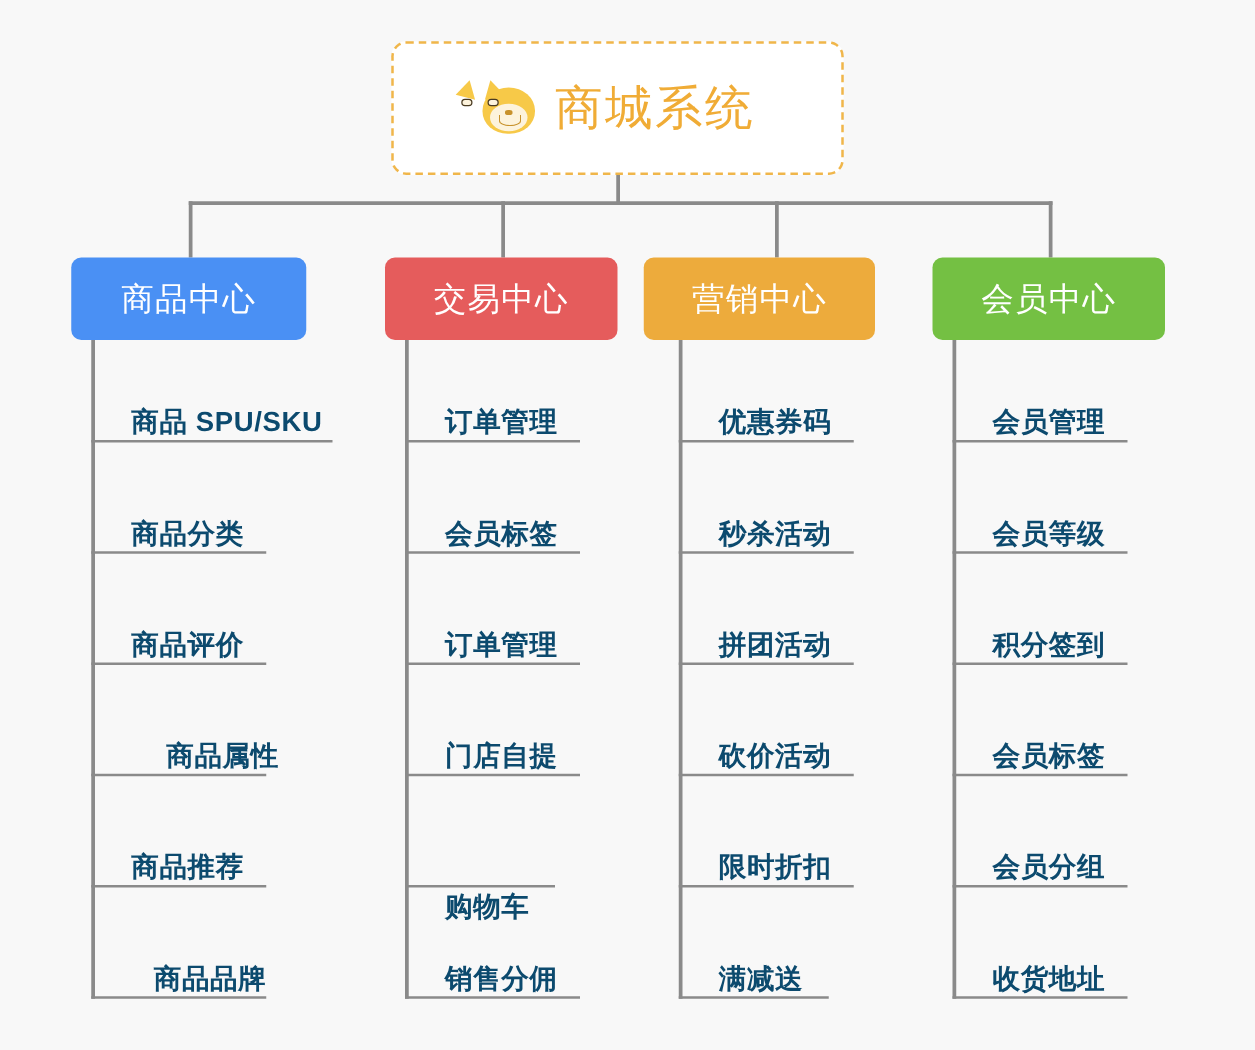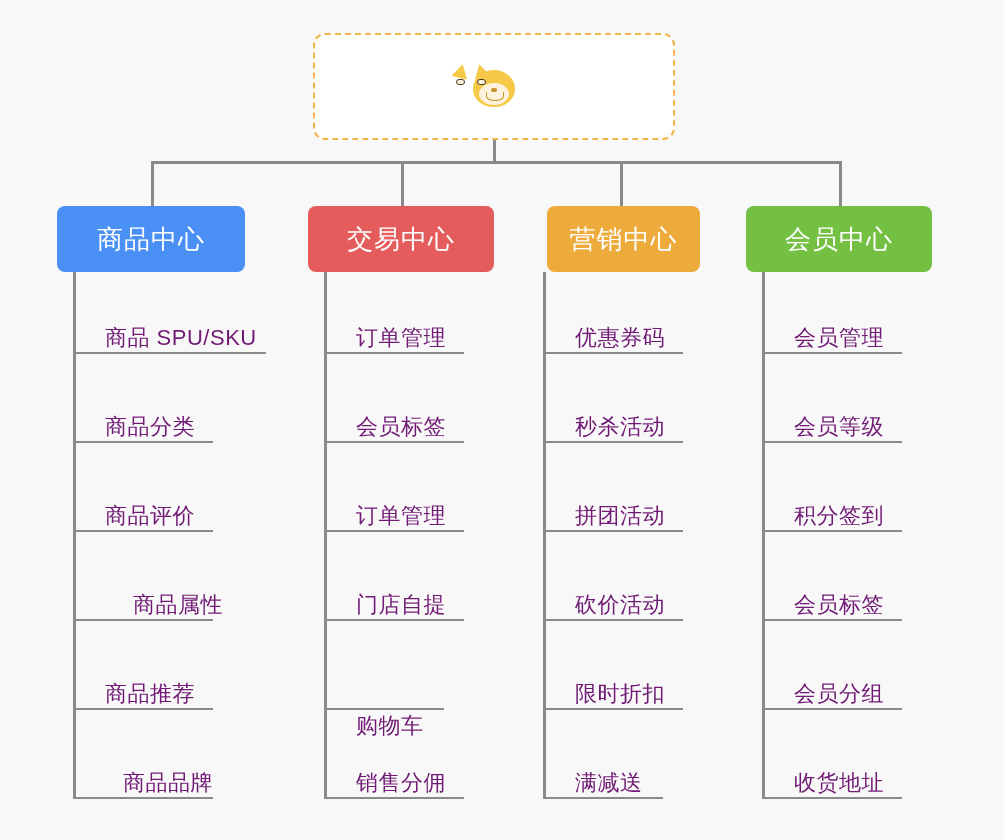--- a/index.html
+++ b/index.html
@@ -157,43 +157,45 @@
   }
   .leaf-underline {
     position: absolute;
     left: 0;
     height: 2px;
     background: #8a8a8a;
   }
   .leaf-label {
     position: absolute;
     font-size: 22px;
-    color: #701a75;
+    color: #0c4a6e;
     white-space: nowrap;
     letter-spacing: 0.5px;
+    font-weight: bold;
   }
 </style>
 </head>
 <body>
 
 <div id="canvas">
 
   <div class="root-node">
     <span class="root-emoji">
       <span class="shiba">
         <span class="ear left"></span>
         <span class="ear right"></span>
         <span class="head"></span>
         <span class="muzzle"></span>
         <span class="eye left"></span>
         <span class="eye right"></span>
         <span class="nose"></span>
         <span class="mouth"></span>
       </span>
     </span>
+    <span class="root-title">商城系统</span>
   </div>
 
   <div id="connectors">
       <div class="conn conn-v" style="left: 493px; top: 140px; height: 24px;"></div>
       <div class="conn conn-h" style="left: 151px; top: 161px; width: 691px;"></div>
       <div class="conn conn-v" style="left: 151px; top: 161px; height: 45px;"></div>
       <div class="conn conn-v" style="left: 401px; top: 161px; height: 45px;"></div>
       <div class="conn conn-v" style="left: 620px; top: 161px; height: 45px;"></div>
       <div class="conn conn-v" style="left: 839px; top: 161px; height: 45px;"></div>
     </div>
@@ -227,21 +229,21 @@
         <div class="leaf-underline" style="top: 169px; width: 140px;"></div>
         <div class="leaf-label" style="left: 32px; top: 229px;">订单管理</div>
         <div class="leaf-underline" style="top: 258px; width: 140px;"></div>
         <div class="leaf-label" style="left: 32px; top: 318px;">门店自提</div>
         <div class="leaf-underline" style="top: 347px; width: 140px;"></div>
         <div class="leaf-label" style="left: 32px; top: 407px; margin-top: 32px;">购物车</div>
         <div class="leaf-underline" style="top: 436px; width: 120px;"></div>
         <div class="leaf-label" style="left: 32px; top: 496px;">销售分佣</div>
         <div class="leaf-underline" style="top: 525px; width: 140px;"></div>
       </div>
-      <div class="cat-node" style="left: 547px; width: 153px; background: rgb(237, 171, 60);">
+      <div class="cat-node" style="left: 515px; width: 185px; background: rgb(237, 171, 60);">
         <span>营销中心</span>
       </div>
       <div class="leaf-col" style="left: 543px;">
         <div class="leaf-spine" style="top: 0px; height: 527px;"></div>
         <div class="leaf-label" style="left: 32px; top: 51px;">优惠券码</div>
         <div class="leaf-underline" style="top: 80px; width: 140px;"></div>
         <div class="leaf-label" style="left: 32px; top: 140px;">秒杀活动</div>
         <div class="leaf-underline" style="top: 169px; width: 140px;"></div>
         <div class="leaf-label" style="left: 32px; top: 229px;">拼团活动</div>
         <div class="leaf-underline" style="top: 258px; width: 140px;"></div>

